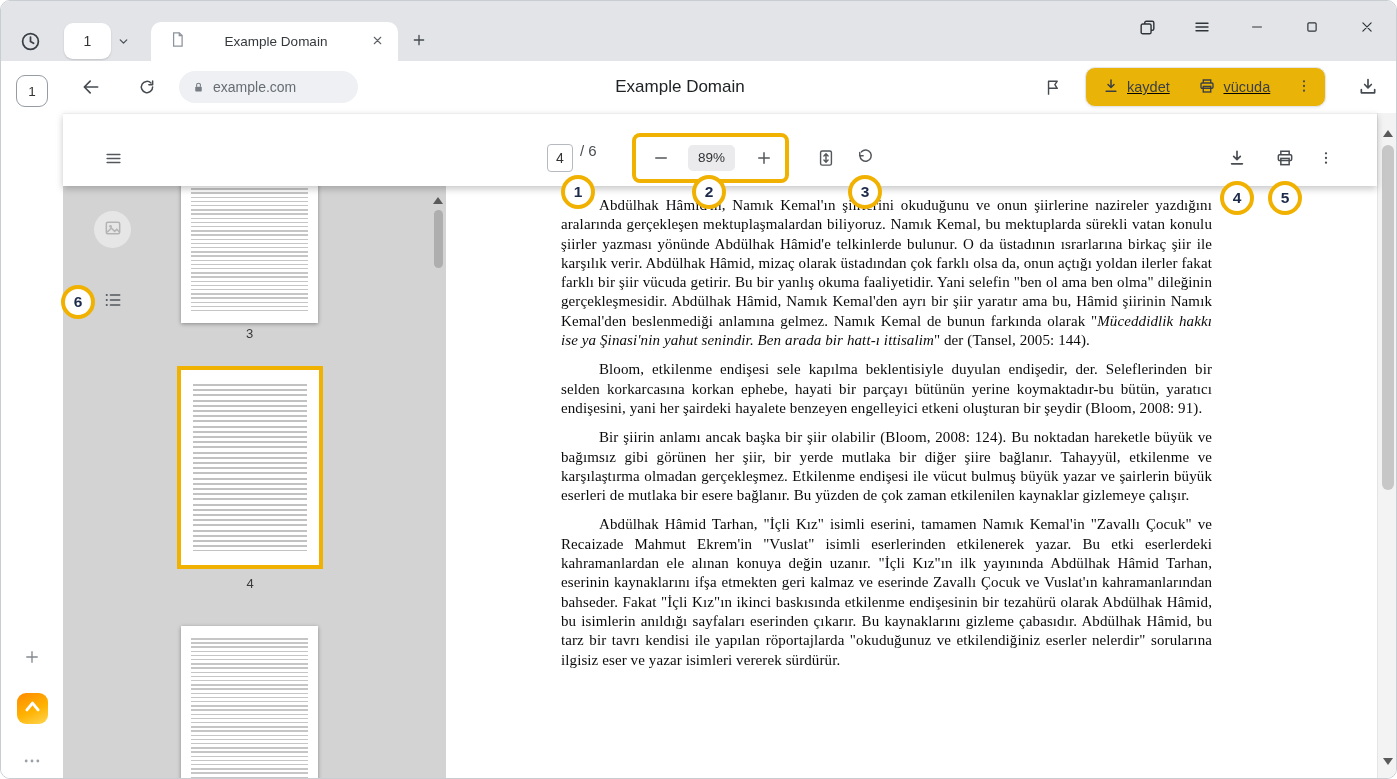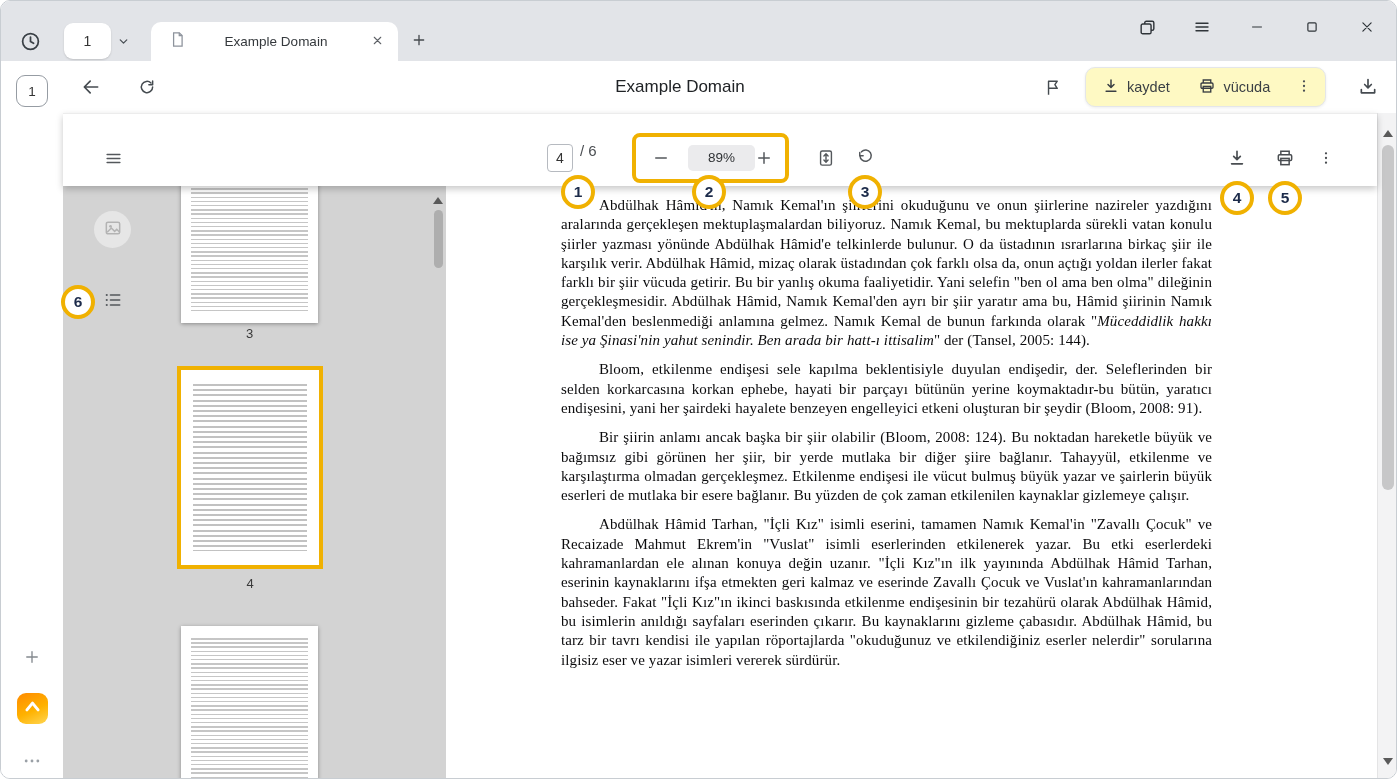--- a/index.html
+++ b/index.html
@@ -50,23 +50,23 @@
   .back-btn { left:13px; top:11px; width:30px; height:30px; color:#454b50; }
   .reload-btn { left:69px; top:11px; width:30px; height:30px; color:#454b50; }
   .url-pill { position:absolute; left:116px; top:10px; width:179px; height:32px; background:#eef0f3;
               border-radius:16px; display:flex; align-items:center; gap:8px; padding:0 13px;
               border:none; }
   .lock-icon { color:#777d84; display:flex; }
   .url-text { font-size:14px; color:#676d73; }
   .page-title { position:absolute; left:617px; top:0; height:52px; line-height:52px;
                 transform:translateX(-50%); font-size:17px; color:#202326; white-space:nowrap; }
   .bookmark-btn { left:974px; top:11px; width:30px; height:30px; color:#454b50; }
-  .actions-card { position:absolute; left:1022px; top:6px; width:241px; height:40px; background:#fef9c3;
+  .actions-card { position:absolute; left:1022px; top:6px; width:241px; height:40px; background:#eab308;
                   border:1px solid #e4e6e9; border-radius:10px; box-shadow:0 1px 3px rgba(0,0,0,.07);
-                  display:flex; align-items:center; justify-content:space-between; padding:0 6px; }
+                  display:flex; align-items:center; justify-content:space-between; padding:0 6px;text-decoration:underline; }
   .action-btn { display:flex; align-items:center; gap:7px; padding:0 10px; height:100%;
                 font-size:14.5px; color:#3a3f44; background:transparent; border:none; }
   .action-kebab { width:30px; height:100%; display:flex; align-items:center; justify-content:center;
                   background:transparent; border:none; color:#4a5055; }
   .downloads-btn { left:1290px; top:11px; width:30px; height:30px; color:#454b50; }
 
   
   .pdf-toolbar { position:absolute; left:62px; top:112px; width:1314px; height:73px; background:#fff;
                  border-top:1px solid #ececec; box-shadow:0 3px 7px rgba(0,0,0,.22); z-index:3; }
   .pdftb-menu { left:34px; top:28px; width:32px; height:32px; color:#54585c; }
@@ -74,21 +74,21 @@
                     font-size:15px; color:#3c3f42; white-space:nowrap; }
   .pdftb-pagebox { position:absolute; left:484px; top:30px; width:26px; height:28px;
                    border:1px solid #b6bac0; border-radius:4px; text-align:center; line-height:26px;
                    font-size:14px; color:#333; background:#fff; }
   .pdftb-pagetotal { position:absolute; left:517px; top:0; height:73px; line-height:73px;
                      font-size:15px; color:#4a4e52; }
   .zoom-outline { position:absolute; left:569px; top:19px; width:157px; height:50px;
                   border:4px solid var(--highlight,#F0B101); border-radius:8px; z-index:4;
                   pointer-events:none; }
   .zoom-out-btn { left:582px; top:28px; width:32px; height:32px; color:#54585c; }
-  .zoom-pill { position:absolute; left:625px; top:31px; height:26px; padding:0 20px;
+  .zoom-pill { position:absolute; left:625px; top:31px; height:26px; padding:0 10px;
                background:#ebebed; border-radius:5px; line-height:26px; font-size:13.5px; color:#303336; }
   .zoom-in-btn { left:685px; top:28px; width:32px; height:32px; color:#54585c; }
   .fit-btn { left:747px; top:28px; width:32px; height:32px; color:#54585c; }
   .rotate-btn { left:786px; top:28px; width:32px; height:32px; color:#54585c; }
   .pdftb-download { left:1158px; top:28px; width:32px; height:32px; color:#494d51; }
   .pdftb-print { left:1206px; top:28px; width:32px; height:32px; color:#494d51; }
   .pdftb-more { left:1247px; top:28px; width:32px; height:32px; color:#494d51; }
 
   
   .pdf-content { position:absolute; left:62px; top:185px; width:1314px; bottom:0;
@@ -270,20 +270,29 @@
           </svg>
       </span>
     </button>
     <button class="iconbtn reload-btn">
       <span>
         <svg width="18" height="18" viewBox="0 0 24 24" fill="none" stroke="currentColor" stroke-width="2">
             <path d="M19.5 12a7.5 7.5 0 1 1-2.2-5.3" stroke-linecap="round"></path>
             <path d="M19.5 4v5h-5" stroke-linecap="round" stroke-linejoin="round"></path>
           </svg>
       </span>
+    </button>
+    <button class="url-pill">
+      <span class="lock-icon">
+        <svg width="13" height="13" viewBox="0 0 24 24">
+            <rect x="6" y="10.5" width="12" height="9" rx="1.5" fill="currentColor"></rect>
+            <path d="M8.5 10.5V7.5a3.5 3.5 0 0 1 7 0v3" fill="none" stroke="currentColor" stroke-width="2"></path>
+          </svg>
+      </span>
+      <span class="url-text">example.com</span>
     </button>
     <div class="page-title">Example Domain</div>
     <button class="iconbtn bookmark-btn">
       <span>
         <svg width="19" height="19" viewBox="0 0 24 24" fill="none" stroke="currentColor" stroke-width="1.8" stroke-linejoin="round">
             <path d="M7 21V4h11l-3 4.5 3 4.5H7"></path>
           </svg>
       </span>
     </button>
     <div class="actions-card">

